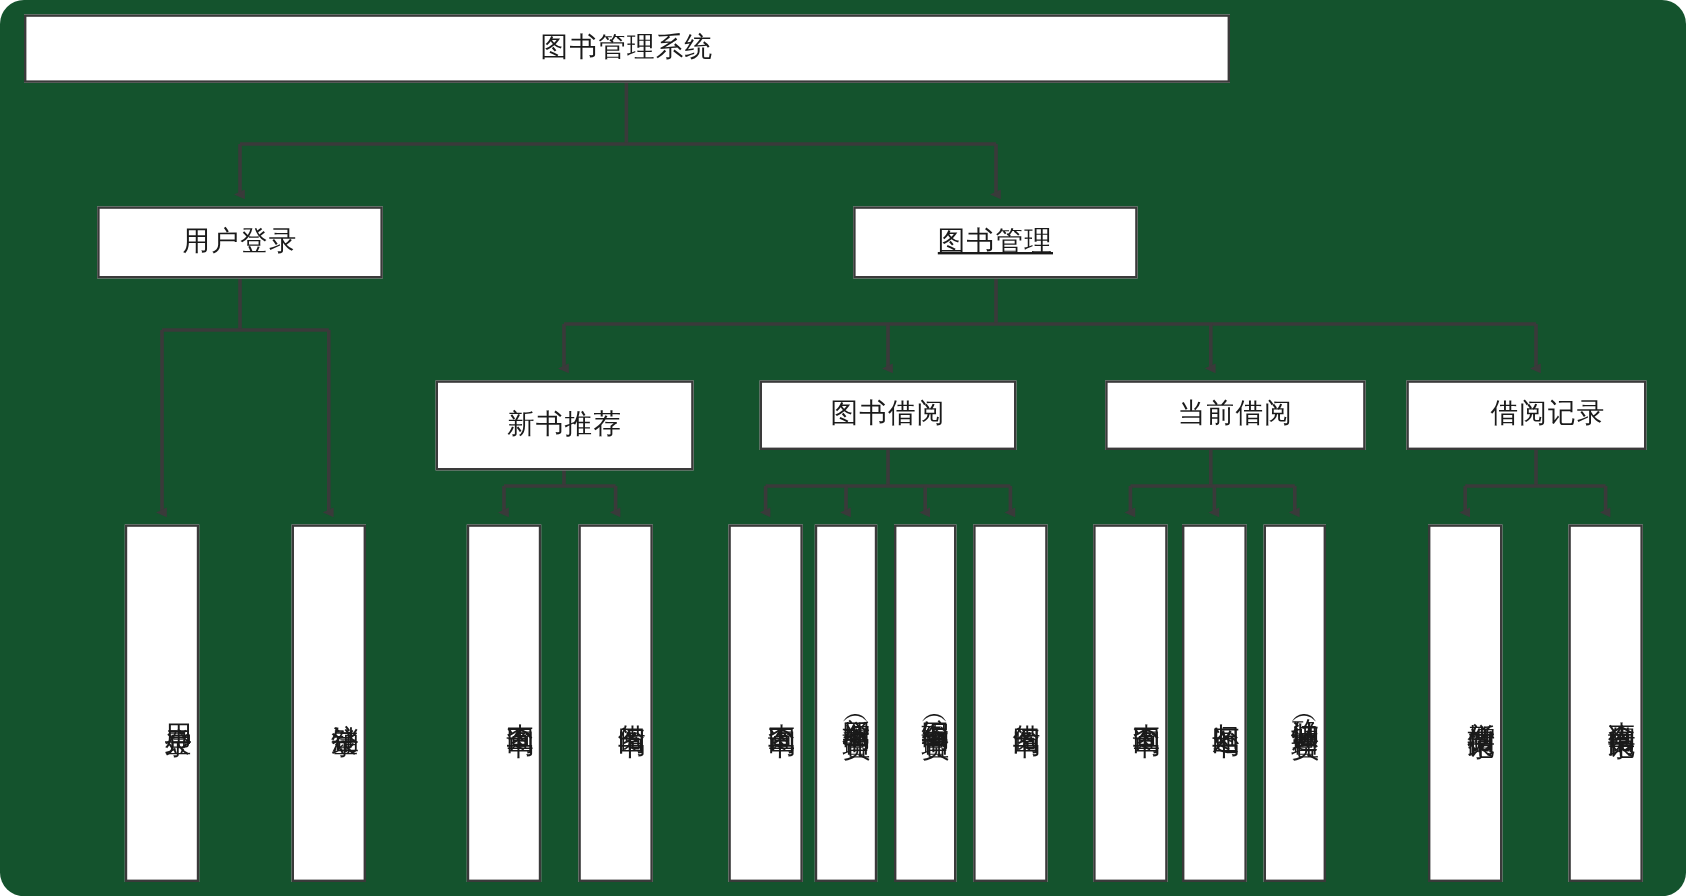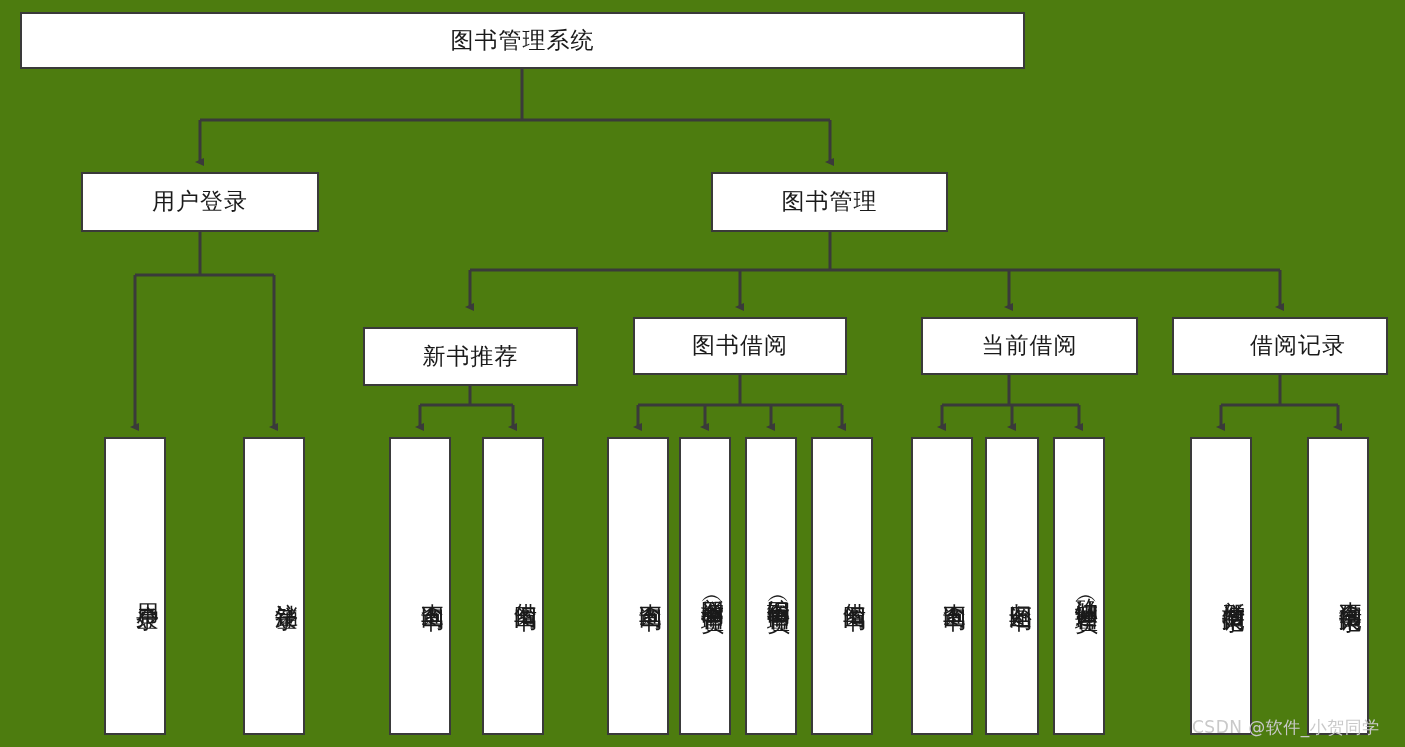--- a/index.html
+++ b/index.html
@@ -7,22 +7,23 @@
     padding: 0;
     background: #ffffff;
   }
   body {
     font-family: "DejaVu Sans", "Liberation Sans", sans-serif;
   }
   #canvas {
     position: relative;
     width: 1405px;
     height: 747px;
-    background: #4d7c0f;
+    background: #14532d;
     overflow: hidden;
+    border-radius: 20px;
   }
   #edges {
     position: absolute;
     left: 0;
     top: 0;
     width: 1405px;
     height: 747px;
     pointer-events: none;
   }
   .node {
@@ -134,34 +135,34 @@
     </g>
   </svg>
 
   <div class="node horiz" style="left:20px; top:12px; width:1005px; height:57px;">
     <span>图书管理系统</span>
   </div>
 
   <div class="node horiz" style="left:81px; top:172px; width:238px; height:60px;">
     <span>用户登录</span>
   </div>
-  <div class="node horiz" style="left:711px; top:172px; width:237px; height:60px;">
+  <div class="node horiz" style="left:711px; top:172px; width:237px; height:60px;text-decoration:underline;">
     <span>图书管理</span>
   </div>
 
-  <div class="node horiz" style="left:363px; top:327px; width:215px; height:59px;text-align:center;">
+  <div class="node horiz" style="left:363px; top:317px; width:215px; height:75px;text-align:center;">
     <span>新书推荐</span>
   </div>
   <div class="node horiz" style="left:633px; top:317px; width:214px; height:58px;align-items:center;">
     <span>图书借阅</span>
   </div>
   <div class="node horiz" style="left:901px; top:317px; width:217px; height:58px;margin-left:20px;">
     <span>当前借阅</span>
   </div>
-  <div class="node horiz" style="left:1172px; top:317px; width:216px; height:58px;padding-left:36px;">
+  <div class="node horiz" style="left:1172px; top:317px; width:200px; height:58px;padding-left:36px;">
     <span>借阅记录</span>
   </div>
 
   <div class="node vert" style="left:104px; top:437px; width:62px; height:298px;">
     <span class="vtext">用户登录</span>
   </div>
   <div class="node vert" style="left:243px; top:437px; width:62px; height:298px;">
     <span class="vtext">注销登录</span>
   </div>
 
@@ -195,15 +196,14 @@
     <span class="vtext">确认归还（管理员）</span>
   </div>
 
   <div class="node vert" style="left:1190px; top:437px; width:62px; height:298px;">
     <span class="vtext">新增借阅记录</span>
   </div>
   <div class="node vert" style="left:1307px; top:437px; width:62px; height:298px;">
     <span class="vtext">查询借阅记录</span>
   </div>
 
-  <div class="watermark" style="left:1192px; top:716px;">CSDN @软件_小贺同学</div>
 
 </div>
 
 </body></html>

